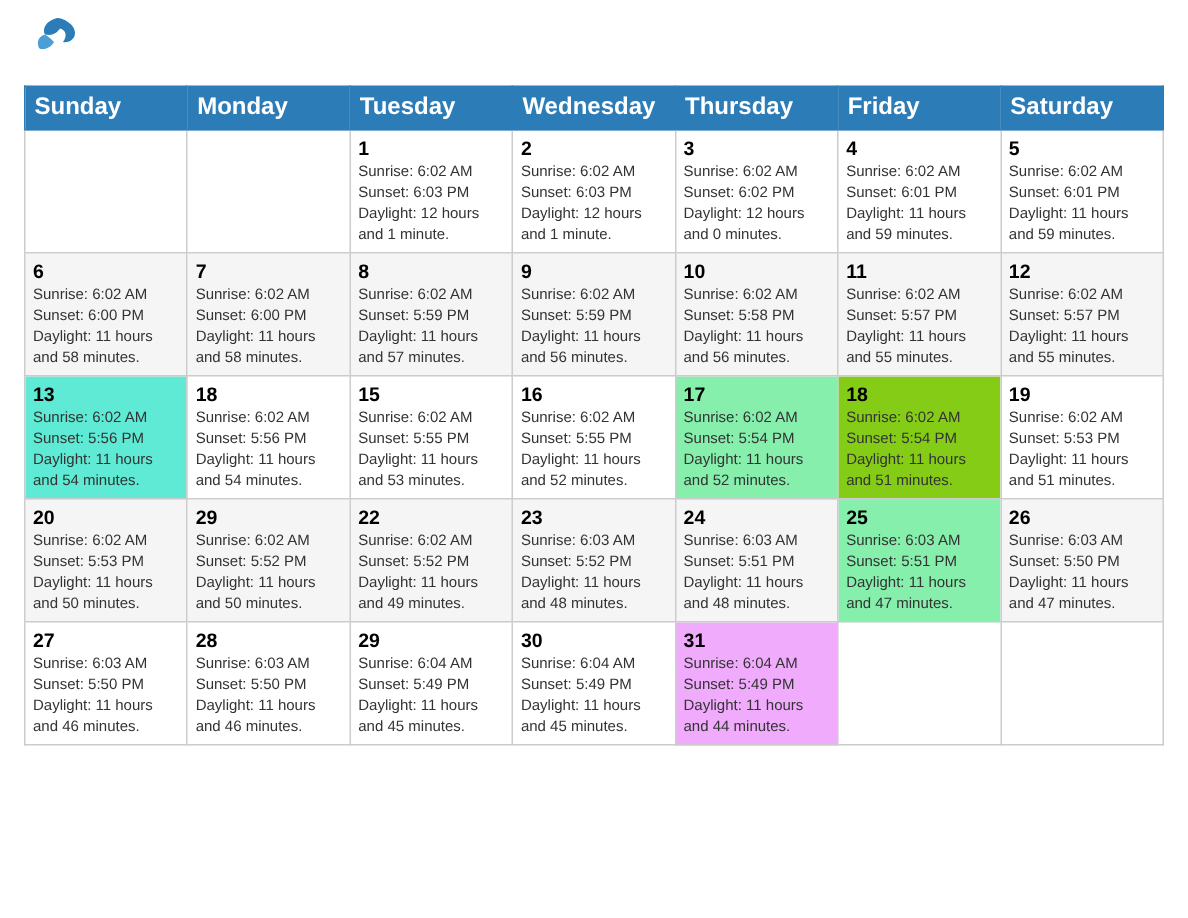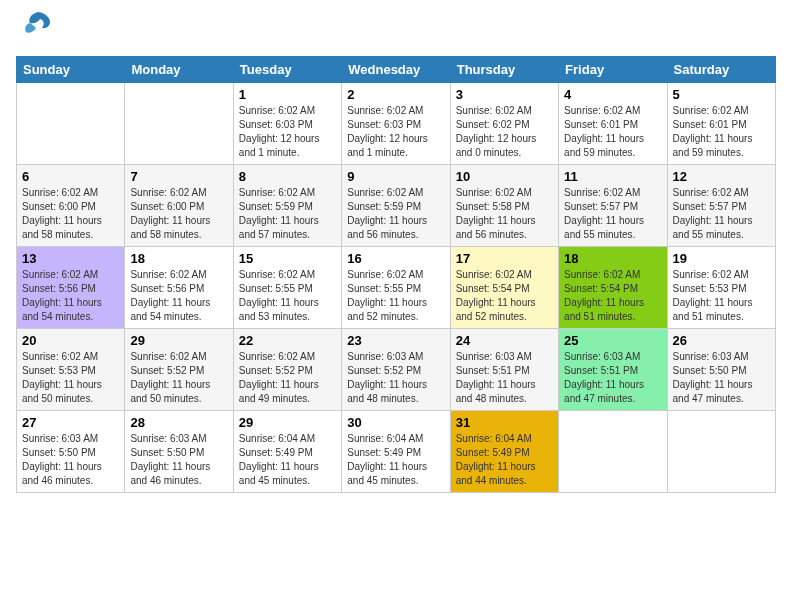--- a/index.html
+++ b/index.html
@@ -36,21 +36,21 @@
     table {
       width: 100%;
       border-collapse: collapse;
       font-size: 11px;
     }
     thead tr th {
       background-color: #2c7cb8;
       color: #fff;
       text-align: left;
       padding: 5px 6px;
-      font-size: 13px;
+      font-size: 16px;
       font-weight: bold;
       border: 1px solid #2c7cb8;
     }
     tbody tr td {
       border: 1px solid #ccc;
       vertical-align: top;
       padding: 4px 5px;
       width: 108px;
       min-height: 80px;
       background: #fff;
@@ -184,21 +184,21 @@
 Daylight: 11 hours and 55 minutes.</div>
         </td>
         <td style="background: rgb(245, 245, 245);">
           <div class="day-number">12</div>
           <div class="day-info">Sunrise: 6:02 AM
 Sunset: 5:57 PM
 Daylight: 11 hours and 55 minutes.</div>
         </td>
       </tr>
       <tr>
-        <td style="background: #c4b5fd;">
+        <td style="background: #5eead4;">
           <div class="day-number">13</div>
           <div class="day-info">Sunrise: 6:02 AM
 Sunset: 5:56 PM
 Daylight: 11 hours and 54 minutes.</div>
         </td>
         <td style="background: rgb(255, 255, 255);">
           <div class="day-number">18</div>
           <div class="day-info">Sunrise: 6:02 AM
 Sunset: 5:56 PM
 Daylight: 11 hours and 54 minutes.</div>
@@ -208,21 +208,21 @@
           <div class="day-info">Sunrise: 6:02 AM
 Sunset: 5:55 PM
 Daylight: 11 hours and 53 minutes.</div>
         </td>
         <td style="background: rgb(255, 255, 255);">
           <div class="day-number">16</div>
           <div class="day-info">Sunrise: 6:02 AM
 Sunset: 5:55 PM
 Daylight: 11 hours and 52 minutes.</div>
         </td>
-        <td style="background: #fef9c3; margin-top: 36px;">
+        <td style="background: #86efac; margin-top: 36px;">
           <div class="day-number">17</div>
           <div class="day-info">Sunrise: 6:02 AM
 Sunset: 5:54 PM
 Daylight: 11 hours and 52 minutes.</div>
         </td>
         <td style="background: #84cc16;">
           <div class="day-number">18</div>
           <div class="day-info">Sunrise: 6:02 AM
 Sunset: 5:54 PM
 Daylight: 11 hours and 51 minutes.</div>
@@ -296,21 +296,21 @@
           <div class="day-info">Sunrise: 6:04 AM
 Sunset: 5:49 PM
 Daylight: 11 hours and 45 minutes.</div>
         </td>
         <td style="background: rgb(255, 255, 255);">
           <div class="day-number">30</div>
           <div class="day-info">Sunrise: 6:04 AM
 Sunset: 5:49 PM
 Daylight: 11 hours and 45 minutes.</div>
         </td>
-        <td style="background: #eab308;">
+        <td style="background: #f0abfc;">
           <div class="day-number">31</div>
           <div class="day-info">Sunrise: 6:04 AM
 Sunset: 5:49 PM
 Daylight: 11 hours and 44 minutes.</div>
         </td>
         <td class="empty-cell" style="background: rgb(255, 255, 255);"></td>
         <td class="empty-cell" style="background: rgb(255, 255, 255);"></td>
       </tr>
     </tbody>
 </table>

